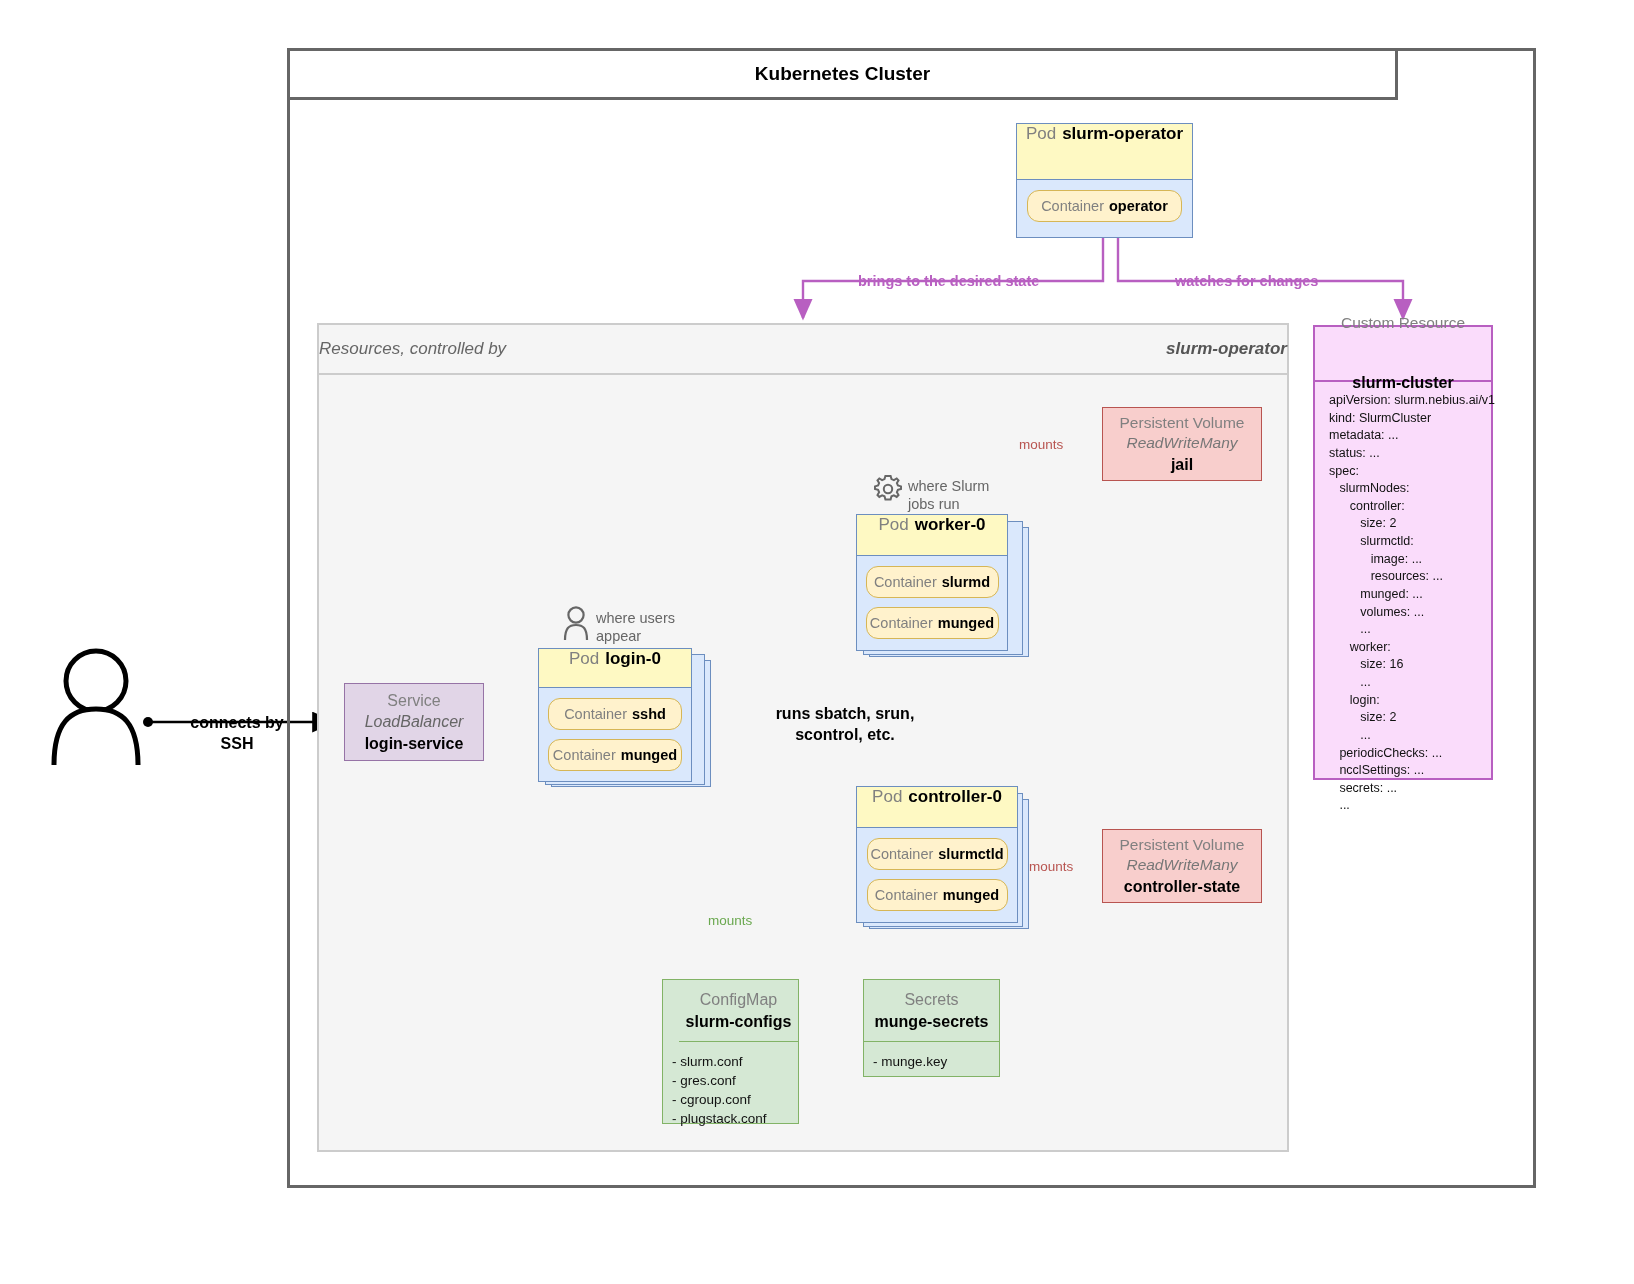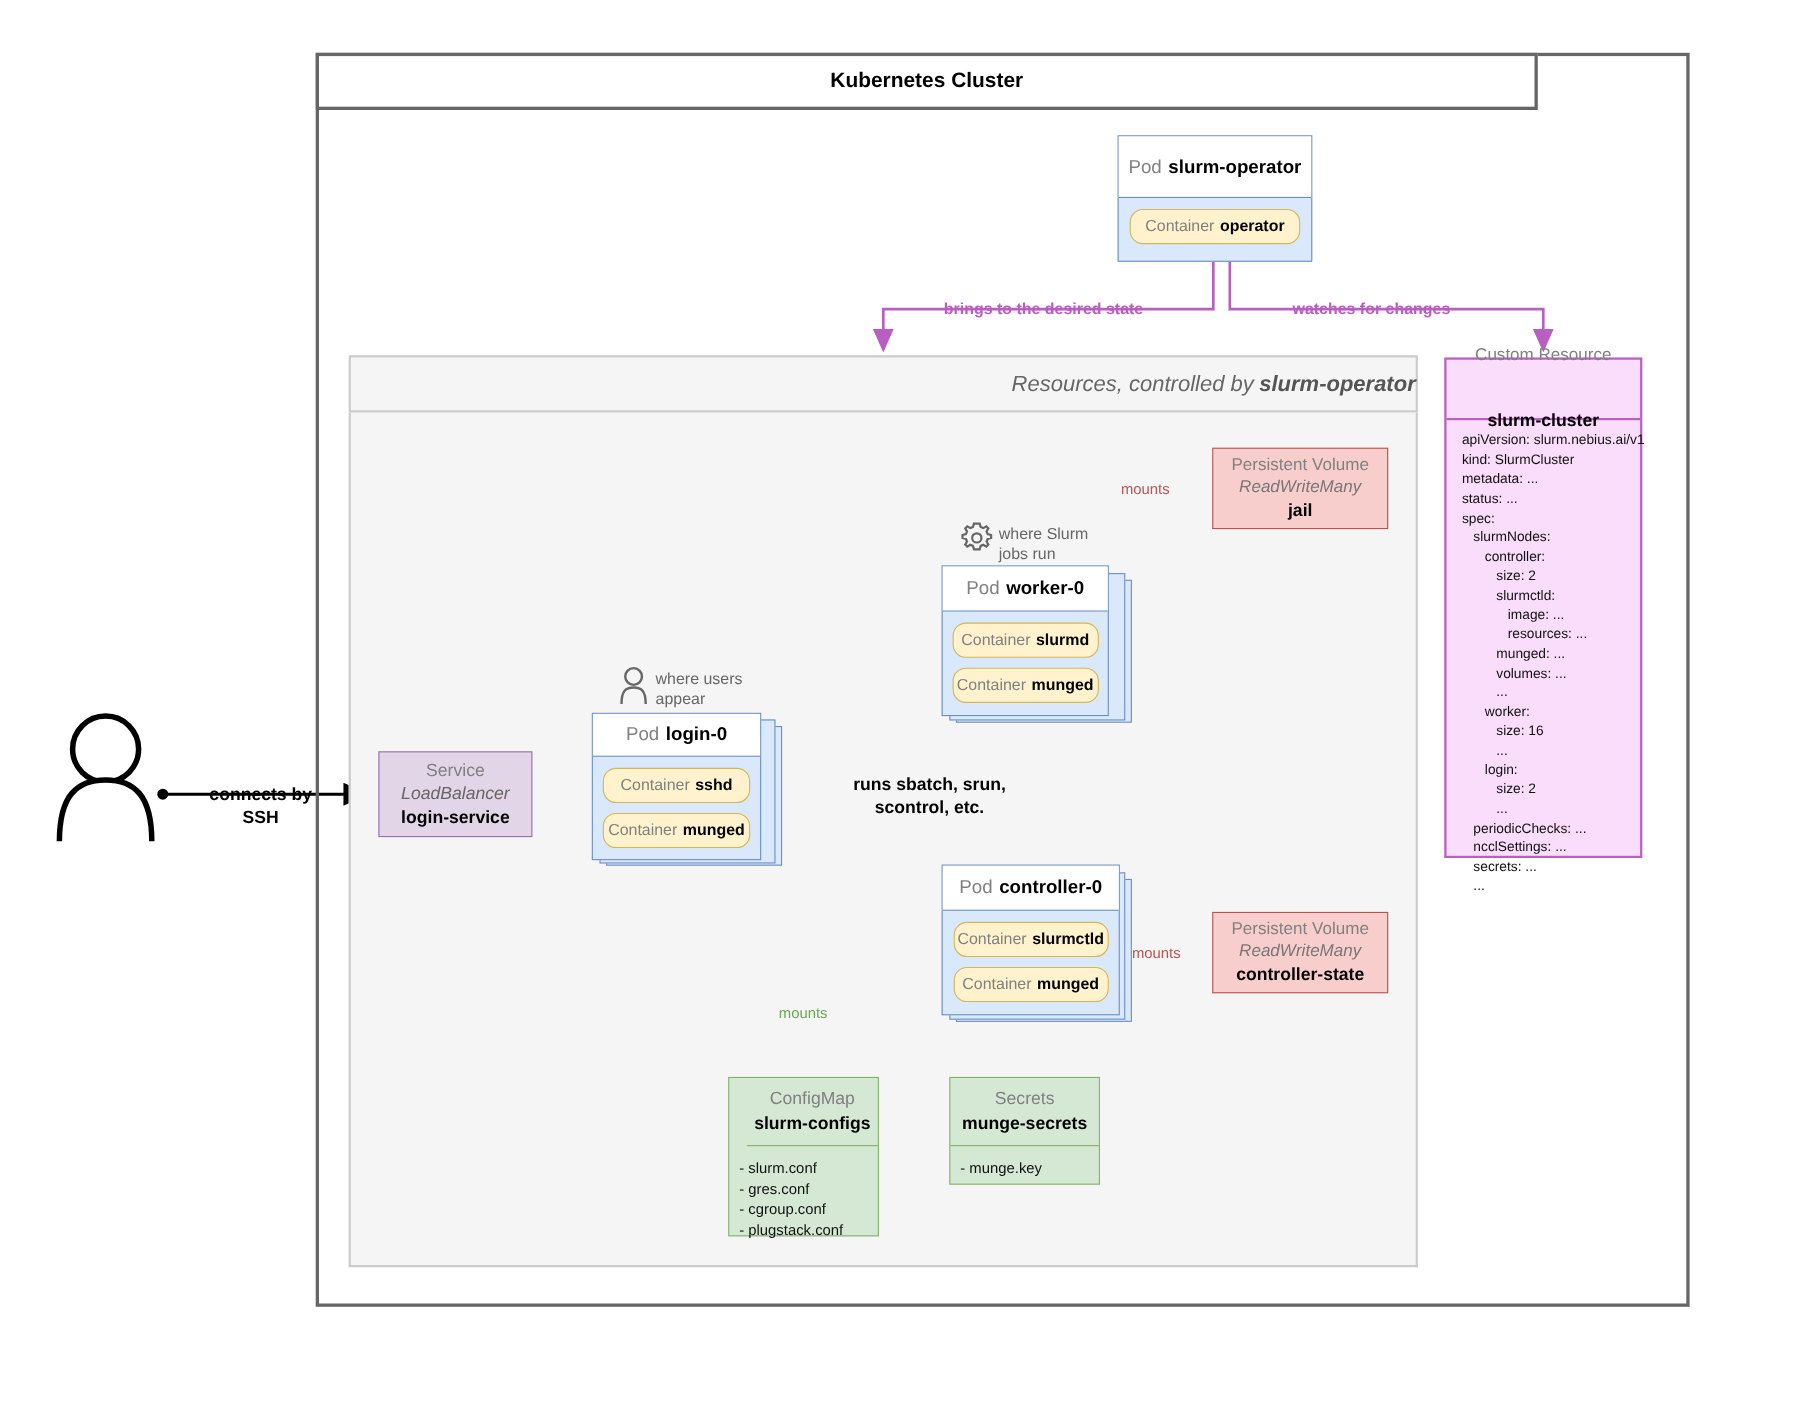--- a/index.html
+++ b/index.html
@@ -6,28 +6,28 @@
   body{width:1634px;height:1284px;position:relative;overflow:hidden;
        font-family:"Liberation Sans","DejaVu Sans",sans-serif;}
   #stage{position:absolute;left:0;top:0;width:1634px;height:1284px;}
   .abs{position:absolute;box-sizing:border-box;}
 
   
   .k8s-frame{left:287px;top:48px;width:1249px;height:1140px;border:3px solid #666666;background:transparent;}
   .k8s-title{left:287px;top:48px;width:1111px;height:52px;border:3px solid #666666;border-bottom:3px solid #666666;
              display:flex;align-items:center;justify-content:center;font-weight:bold;font-size:19px;color:#000;background:#fff;}
   .res-title{left:317px;top:323px;width:972px;height:52px;border:2px solid #cccccc;background:#f5f5f5;
-             display:flex;align-items:center;justify-content:flex-end;font-size:20px;color:#666666;font-style:italic;}
+             display:flex;align-items:center;justify-content:space-between;font-size:17px;color:#666666;font-style:italic;}
   .res-title b{font-style:italic;color:#555;margin-left:5px;}
   .res-inner{left:317px;top:375px;width:972px;height:777px;border:2px solid #cccccc;border-top:none;background:#f5f5f5;}
 
   
   .pod{background:#dae8fc;border:1.6px solid #6c8ebf;}
-  .pod-hdr{background:#ffffff;border-bottom:1.6px solid #6c8ebf;
-           display:flex;align-items:center;justify-content:center;font-size:17px;color:#808080;}
+  .pod-hdr{background:#fef9c3;border-bottom:1.6px solid #6c8ebf;
+           display:flex;justify-content:center;font-size:17px;color:#808080;}
   .pod-hdr b{color:#000;margin-left:6px;}
   .pod-body{display:flex;flex-direction:column;align-items:center;gap:9px;padding-top:10px;}
   .container-pill{background:#fff2cc;border:1.4px solid #d6b656;border-radius:12px;
                   display:flex;align-items:center;justify-content:center;font-size:14.5px;color:#808080;
                   height:32px;box-sizing:border-box;}
   .container-pill b{color:#000;margin-left:5px;}
 
   
   .stack-l2,.stack-l1{background:#dae8fc;border:1.6px solid #6c8ebf;}
 

